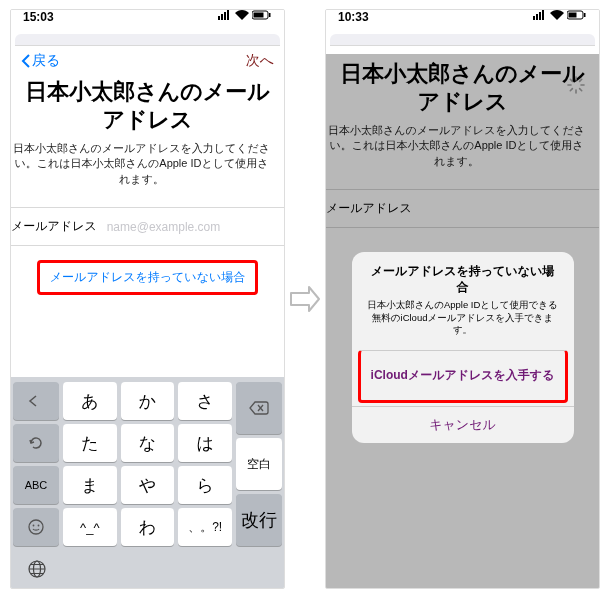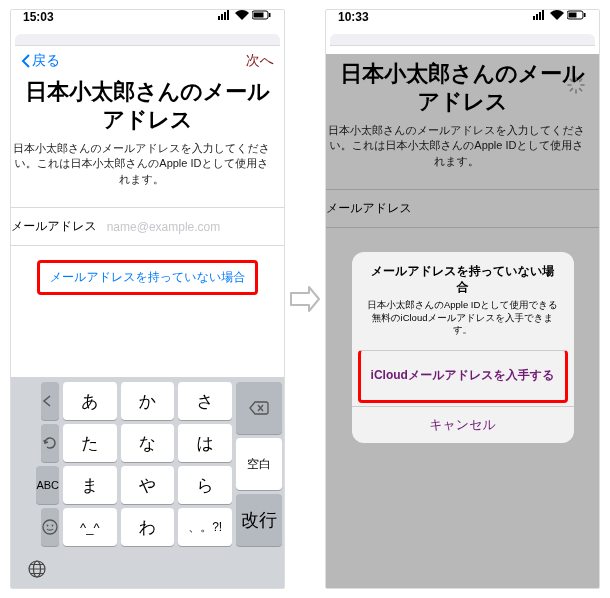--- a/index.html
+++ b/index.html
@@ -119,21 +119,21 @@
     display: flex;
     align-items: center;
     justify-content: center;
     font-size: 17px;
     box-shadow: 0 1px 0 rgba(0,0,0,0.25);
   }
   .kb-key.gray { background: #b5bac1; }
   .kb-key.gray-light { background: #c1c6cc; }
   .kb-col-right { width: 50px; display:flex; flex-direction:column;}
   .kb-main { display:flex; }
-  .kb-left-col { width:50px; display:flex; flex-direction:column;align-items:flex-end;}
+  .kb-left-col { width:50px; display:flex; flex-direction:column;}
   .kb-center { flex:1; display:flex; flex-direction:column;}
   .kb-bottom-row { display:flex; height:42px;}
   
   .dim-overlay {
     position: absolute;
     top: 20px; left: 0; right: 0; bottom: 0;
     background: rgba(0,0,0,0.28);
   }
   .spinner {
     position: absolute;

